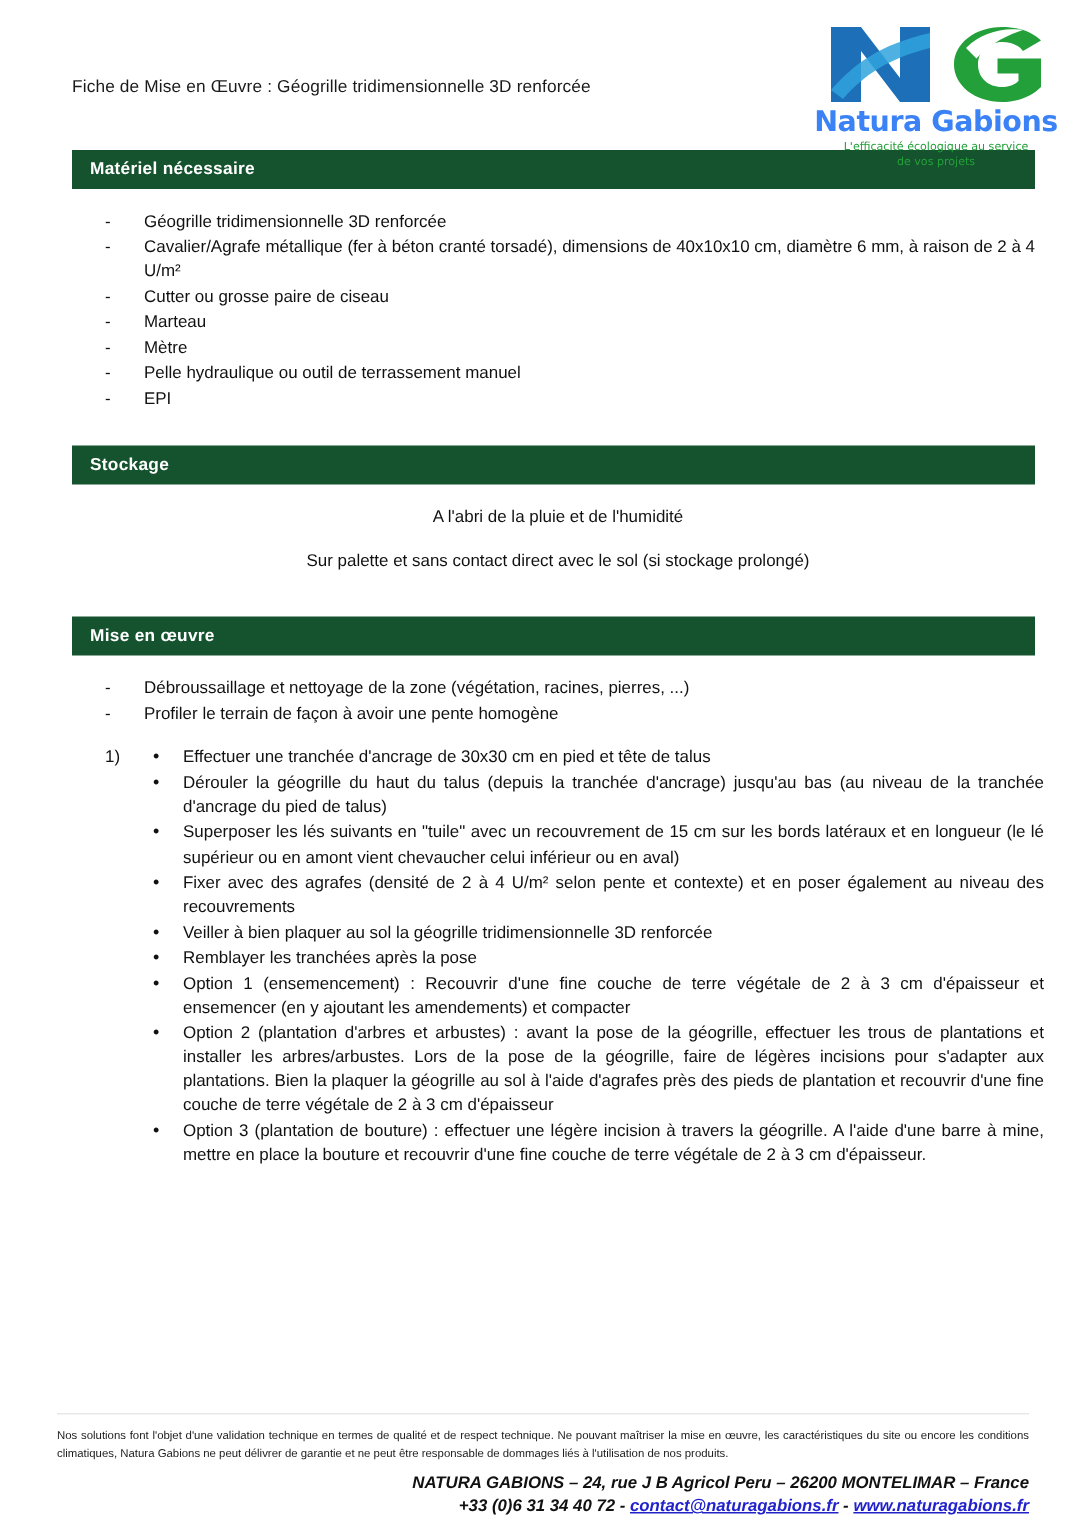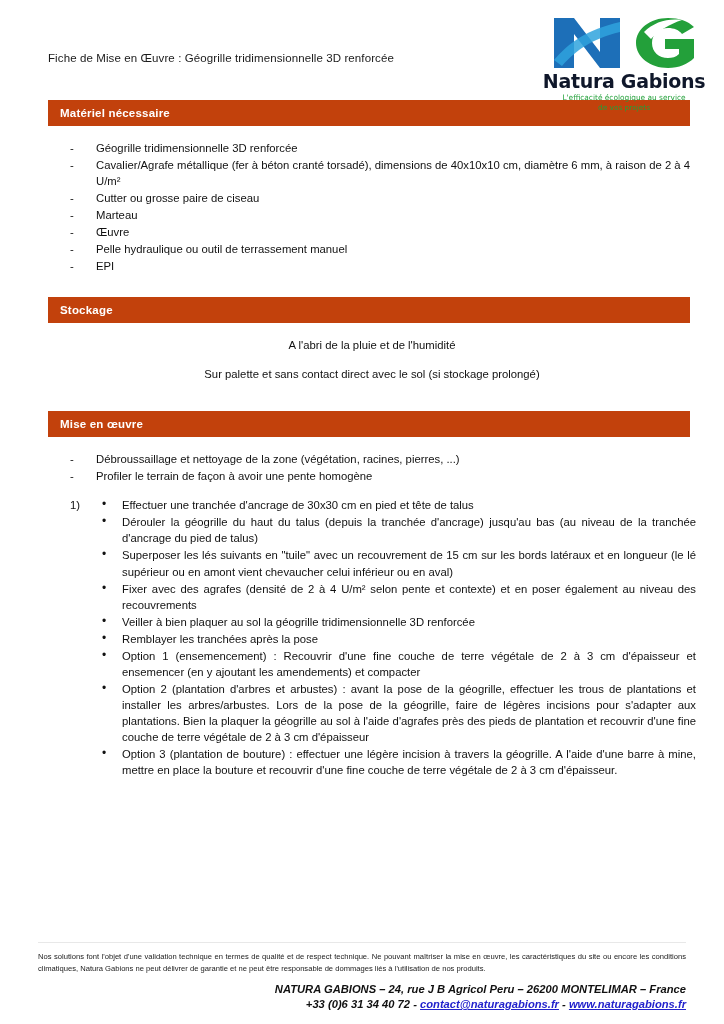--- a/index.html
+++ b/index.html
@@ -48,38 +48,38 @@
     text-align: center;
   }
   .logo-mark {
     display: block;
     margin: 0 auto;
   }
   .logo-name {
     font-family: "DejaVu Sans", sans-serif;
     font-weight: bold;
     font-size: 19px;
-    color: #0f172a;
+    color: #3b82f6;
     letter-spacing: -0.3px;
     line-height: 1.05;
     margin-top: -2px;
   }
   .logo-tag {
     font-family: "DejaVu Sans", sans-serif;
     font-size: 7.4px;
     color: #23a03a;
     line-height: 1.25;
     margin-top: 1px;
   }
 
   
   .bar {
     margin: 0 0 0 48px;
     width: 642px;
-    background: #c2410c;
+    background: #14532d;
     color: #ffffff;
     font-weight: bold;
     font-size: 11.5px;
     padding: 7px 0 7px 12px;
     box-sizing: border-box;
     letter-spacing: 0.2px;
   }
 
   
   .section-body {
@@ -232,21 +232,21 @@
   </div>
 
   <div class="bar">Matériel nécessaire</div>
 
   <div class="section-body">
     <ul class="dash-list">
       <li>Géogrille tridimensionnelle 3D renforcée</li>
       <li>Cavalier/Agrafe métallique (fer à béton cranté torsadé), dimensions de 40x10x10 cm, diamètre 6 mm, à raison de 2 à 4 U/m²</li>
       <li>Cutter ou grosse paire de ciseau</li>
       <li>Marteau</li>
-      <li>Œuvre</li>
+      <li>Mètre</li>
       <li>Pelle hydraulique ou outil de terrassement manuel</li>
       <li>EPI</li>
     </ul>
   </div>
 
   <div class="sp-3"></div>
 
   <div class="bar">Stockage</div>
 
   <div class="section-body stock-block">

